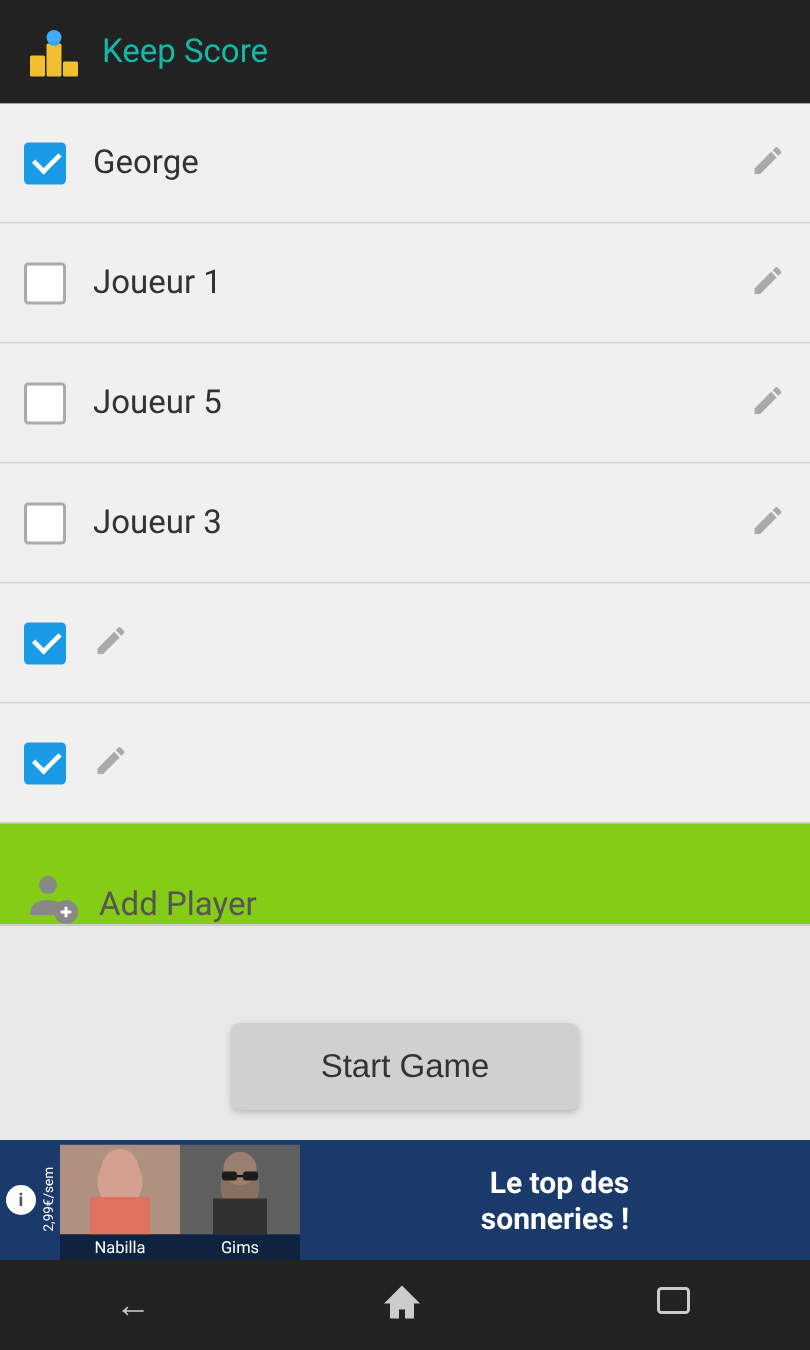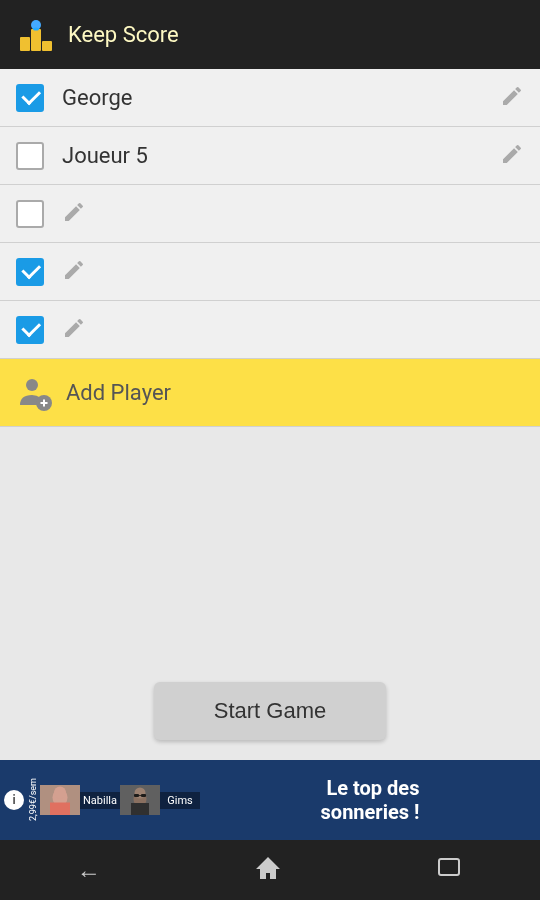--- a/index.html
+++ b/index.html
@@ -19,30 +19,30 @@
       display: flex;
       align-items: center;
       padding: 0 16px;
       gap: 12px;
     }
     #header-icon {
       width: 40px;
       height: 40px;
     }
     #header-title {
-      color: #fef9c3;
+      color: #14b8a6;
       font-size: 22px;
       font-weight: 400;
     }
     .player-row {
       display: flex;
       align-items: center;
       background: #f0f0f0;
       border-bottom: 1px solid #d0d0d0;
-      height: 58px;
+      height: 80px;
       padding: 0 16px;
       cursor: pointer;
     }
     .checkbox {
       width: 28px;
       height: 28px;
       border: 2px solid #aaa;
       background: white;
       border-radius: 3px;
       margin-right: 18px;
@@ -76,22 +76,22 @@
     
     .pencil-svg {
       width: 24px;
       height: 24px;
       fill: #aaa;
     }
 
     
     #add-player-row {
       display: flex;
-      align-items: center;
-      background: #fde047;
+      align-items: flex-end;
+      background: #84cc16;
       border-bottom: 1px solid #d0d0d0;
       height: 68px;
       padding: 0 16px;
       cursor: pointer;
     }
     #add-player-icon {
       width: 36px;
       height: 36px;
       margin-right: 14px;
       flex-shrink: 0;
@@ -159,21 +159,21 @@
       transform: rotate(180deg);
       margin-right: 2px;
       flex-shrink: 0;
       white-space: nowrap;
     }
     .ad-thumb {
       width: 80px;
       height: 80px;
       flex-shrink: 0;
       display: flex;
-      flex-direction: row;
+      flex-direction: column;
       align-items: center;
       justify-content: flex-end;
       position: relative;
       overflow: hidden;
     }
     .ad-thumb-label {
       color: white;
       font-size: 11px;
       text-align: center;
       background: rgba(0,0,0,0.4);
@@ -246,27 +246,35 @@
   <div id="players-container">
   <div class="player-row">
         <div class="checkbox checked"></div>
         <span class="player-name">George</span>
         <div><svg class="pencil-svg" viewBox="0 0 24 24">
       <path d="M3 17.25V21h3.75L17.81 9.94l-3.75-3.75L3 17.25zM20.71 7.04a1 1 0 0 0 0-1.41l-2.34-2.34a1 1 0 0 0-1.41 0l-1.83 1.83 3.75 3.75 1.83-1.83z" fill="#aaa"></path>
     </svg></div>
       </div>
       <div class="player-row">
         <div class="checkbox"></div>
+        <span class="player-name">Joueur 1</span>
+        <div><svg class="pencil-svg" viewBox="0 0 24 24">
+      <path d="M3 17.25V21h3.75L17.81 9.94l-3.75-3.75L3 17.25zM20.71 7.04a1 1 0 0 0 0-1.41l-2.34-2.34a1 1 0 0 0-1.41 0l-1.83 1.83 3.75 3.75 1.83-1.83z" fill="#aaa"></path>
+    </svg></div>
+      </div>
+      <div class="player-row">
+        <div class="checkbox"></div>
         <span class="player-name">Joueur 5</span>
         <div><svg class="pencil-svg" viewBox="0 0 24 24">
       <path d="M3 17.25V21h3.75L17.81 9.94l-3.75-3.75L3 17.25zM20.71 7.04a1 1 0 0 0 0-1.41l-2.34-2.34a1 1 0 0 0-1.41 0l-1.83 1.83 3.75 3.75 1.83-1.83z" fill="#aaa"></path>
     </svg></div>
       </div>
       <div class="player-row">
         <div class="checkbox"></div>
+        <span class="player-name">Joueur 3</span>
         <div><svg class="pencil-svg" viewBox="0 0 24 24">
       <path d="M3 17.25V21h3.75L17.81 9.94l-3.75-3.75L3 17.25zM20.71 7.04a1 1 0 0 0 0-1.41l-2.34-2.34a1 1 0 0 0-1.41 0l-1.83 1.83 3.75 3.75 1.83-1.83z" fill="#aaa"></path>
     </svg></div>
       </div>
       <div class="player-row">
         <div class="checkbox checked"></div>
         <div><svg class="pencil-svg" viewBox="0 0 24 24">
       <path d="M3 17.25V21h3.75L17.81 9.94l-3.75-3.75L3 17.25zM20.71 7.04a1 1 0 0 0 0-1.41l-2.34-2.34a1 1 0 0 0-1.41 0l-1.83 1.83 3.75 3.75 1.83-1.83z" fill="#aaa"></path>
     </svg></div>
       </div>

